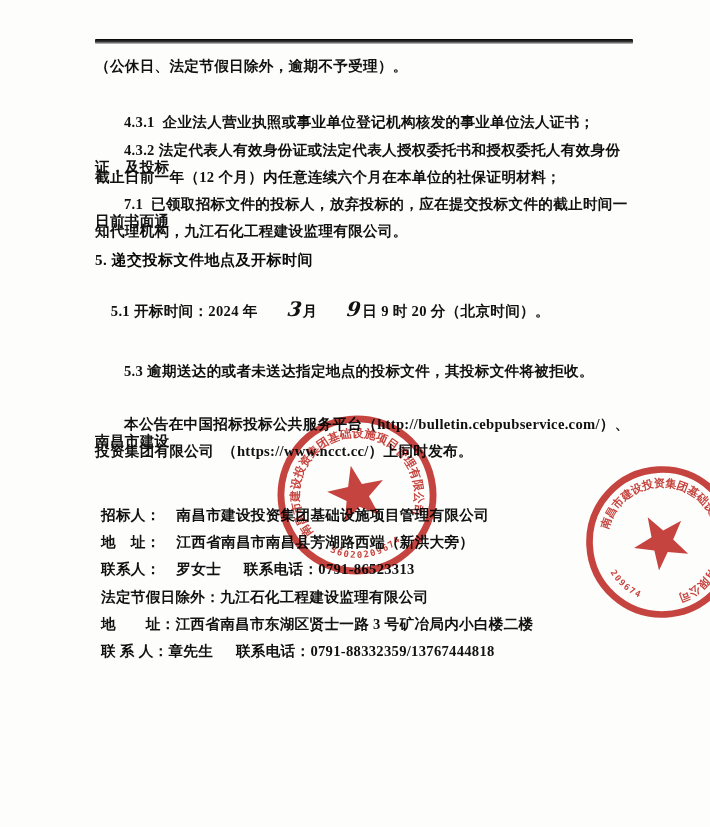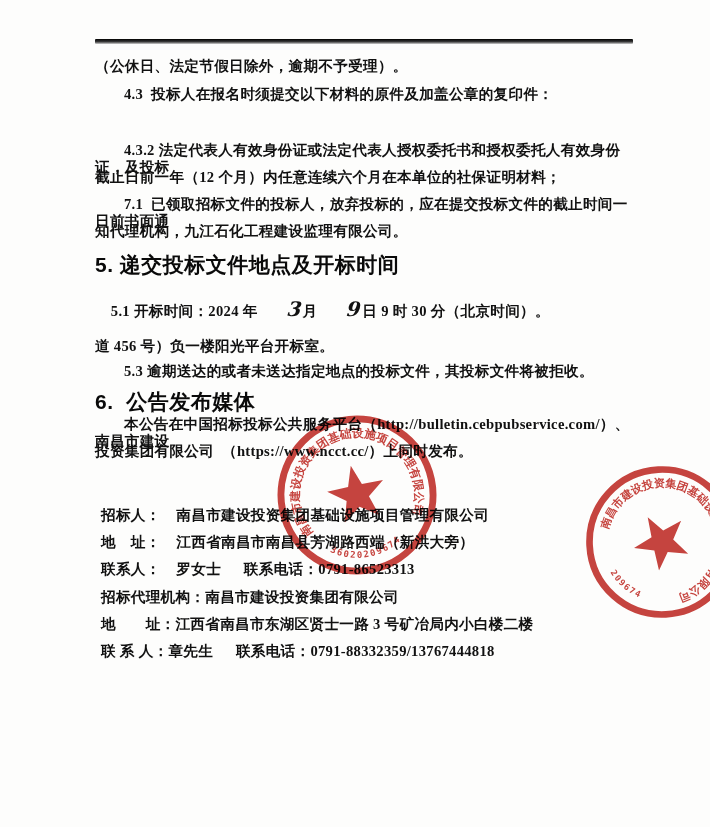--- a/index.html
+++ b/index.html
@@ -23,22 +23,22 @@
   .line{
     position:absolute;left:95px;width:540px;
     font-size:14.6px;line-height:17px;
     font-weight:bold;color:#111;
     letter-spacing:.3px;
     white-space:pre-wrap;
   }
   .ind{ text-indent:29px; }
   .heading{
     position:absolute;left:95px;width:540px;
-    font-family:Liberation Sans, sans-serif;
-    font-size:21px;font-weight:bold;color:#0a0a0a;
+    font-family:Liberation Serif, serif;
+    font-size:15px;font-weight:bold;color:#0a0a0a;
     letter-spacing:.5px;white-space:pre-wrap;
   }
   .hand{
     font-family:"DejaVu Serif",serif;
     font-style:italic;font-weight:bold;
     font-size:20px;letter-spacing:0;
     display:inline-block;transform:skewX(-6deg);
     padding:0 1px;
   }
   .contact .line{ left:101px; }
@@ -53,42 +53,40 @@
   .stamp svg{ width:100%; height:100%; }
 </style>
 </head>
 <body>
 
 <div class="page">
 
   <div class="top-rule"></div>
 
   <div class="line" style="top:58px">（公休日、法定节假日除外，逾期不予受理）。</div>
-  <div class="line ind" style="top:86px">4.3  投标人在报名时须提交以下材料的原件及加盖公章的复印件：</div>
+  <div class="line ind" style="top:114px">4.3.1  企业法人营业执照或事业单位登记机构核发的事业单位法人证书；</div>
   <div class="line ind" style="top:142px">4.3.2 法定代表人有效身份证或法定代表人授权委托书和授权委托人有效身份证，及投标</div>
   <div class="line" style="top:169px">截止日前一年（12 个月）内任意连续六个月在本单位的社保证明材料；</div>
   <div class="line ind" style="top:196px">7.1  已领取招标文件的投标人，放弃投标的，应在提交投标文件的截止时间一日前书面通</div>
   <div class="line" style="top:223px">知代理机构，九江石化工程建设监理有限公司。</div>
 
   <div class="heading" style="top:251px">5. 递交投标文件地点及开标时间</div>
   <div class="line ind" style="top:284px">
-    <span>5.1 开标时间：2024 年</span><span class="hand">3</span><span>月</span><span class="hand">9</span><span>日 9 时 30 分（北京时间）。</span>
+    <span>5.1 开标时间：2024 年</span><span class="hand">3</span><span>月</span><span class="hand">9</span><span>日 9 时 20 分（北京时间）。</span>
   </div>
-  <div class="line" style="top:338px">道 456 号）负一楼阳光平台开标室。</div>
   <div class="line ind" style="top:363px">5.3 逾期送达的或者未送达指定地点的投标文件，其投标文件将被拒收。</div>
 
-  <div class="heading" style="top:388px">6.  公告发布媒体</div>
   <div class="line" style="top:443px">投资集团有限公司  （https://www.ncct.cc/）上同时发布。</div>
   <div class="line ind" style="top:416px">本公告在中国招标投标公共服务平台（http://bulletin.cebpubservice.com/）、  南昌市建设</div>
 
   <div class="contact">
     <div class="line" style="top:507px">招标人：    南昌市建设投资集团基础设施项目管理有限公司</div>
     <div class="line" style="top:534px">地　址：    江西省南昌市南昌县芳湖路西端（新洪大旁）</div>
     <div class="line" style="top:561px">联系人：    罗女士　  联系电话：0791-86523313</div>
-    <div class="line" style="top:589px">招标代理机构：南昌市建设投资集团有限公司</div>
+    <div class="line" style="top:589px">法定节假日除外：九江石化工程建设监理有限公司</div>
     <div class="line" style="top:616px">地　　址：江西省南昌市东湖区贤士一路 3 号矿冶局内小白楼二楼</div>
     <div class="line" style="top:643px">联 系 人：章先生　  联系电话：0791-88332359/13767444818</div>
   </div>
 
   <div class="stamp" id="stamp-main">
     <svg viewBox="-86 -86 172 172" xmlns="http://www.w3.org/2000/svg">
       <defs>
         <path id="arcTopA" d="M -50.2,29 A 58,58 0 1 1 50.2,29" fill="none"></path>
         <path id="arcBotA" d="M -44.5,44.5 A 63,63 0 0 0 44.5,44.5" fill="none"></path>
       </defs>

